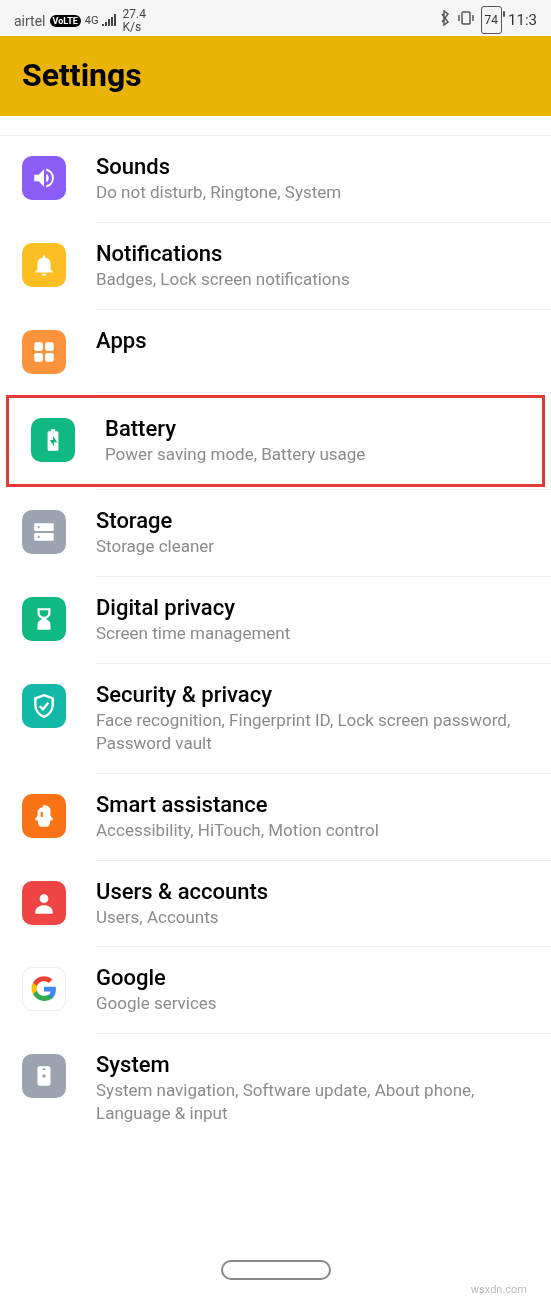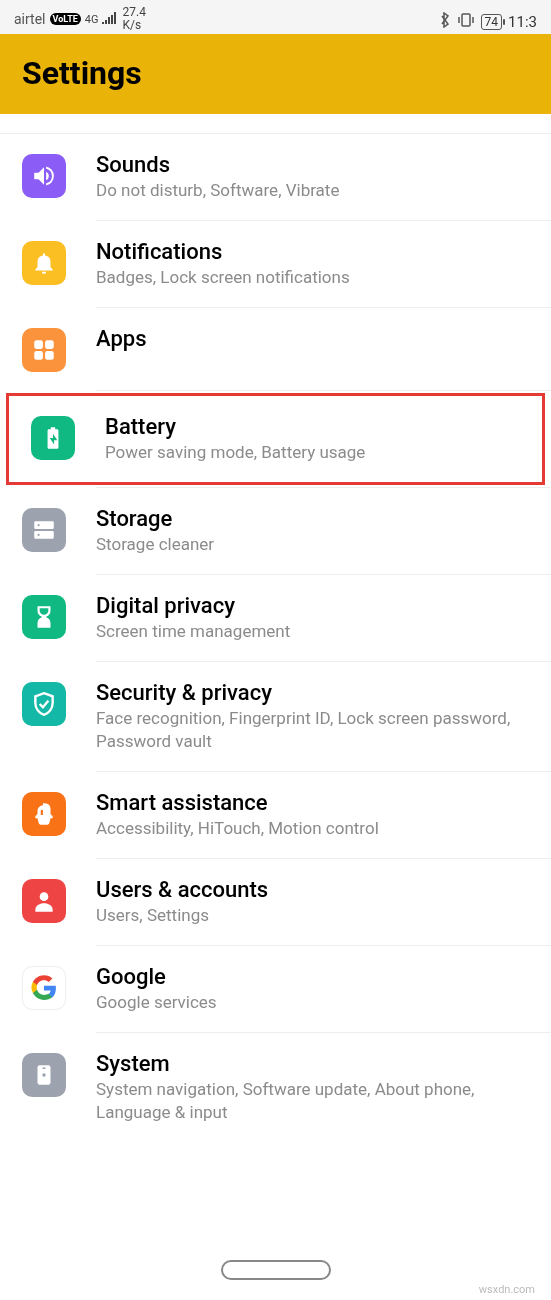--- a/index.html
+++ b/index.html
@@ -19,21 +19,21 @@
       font-size: 15px;
       color: #333;
       background: #f5f5f5;
     }
     .status-left { display: flex; align-items: center; gap: 4px; }
     .status-right { display: flex; align-items: center; gap: 6px; }
     .carrier { font-size: 14px; color: #555; }
     .volte { background: #000; color: #fff; font-size: 9px; padding: 1px 3px; border-radius: 6px; font-weight: bold; }
     .signal-txt { font-size: 11px; line-height: 1; color: #444;}
     .speed { font-size: 12px; line-height: 1.1; color: #444; }
-    .battery-box { display: inline-flex; align-items: center; border: 1.5px solid #555; border-radius: 3px; padding: 0 3px; font-size: 12px; position: relative; height: 16px;}
+    .battery-box { display: inline-flex; align-items: center; border: 1.5px solid #555; border-radius: 3px; padding: 0 3px; font-size: 12px; position: relative; height: 28px;}
     .battery-box::after { content:''; position:absolute; right:-4px; top:4px; width:2px; height:6px; background:#555; border-radius:1px;}
     .header {
       padding: 20px 22px 22px 22px;
       background: #eab308;
     }
     .header-title {
       font-size: 32px;
       font-weight: 700;
       color: #000;
     }
@@ -105,21 +105,21 @@
       transform: translateX(-50%);
       width: 110px;
       height: 20px;
       border: 2px solid #888;
       border-radius: 12px;
       background: #fff;
     }
     .watermark {
       position: absolute;
       bottom: 4px;
-      right: 16px;
+      right: 24px;
       font-size: 11px;
       color: #bbb;
     }
   </style>
 </head>
 <body>
 
 <div class="status-bar">
   <div class="status-left">
     <span class="carrier">airtel</span>
@@ -163,21 +163,21 @@
   <div class="cutoff-row"></div>
 
   <div class="settings-item">
     <div class="icon-wrap bg-purple">
       <svg viewBox="0 0 24 24" fill="#fff">
           <path d="M3 9v6h4l5 5V4L7 9H3zm13.5 3a4.5 4.5 0 0 0-2.5-4v8a4.5 4.5 0 0 0 2.5-4zM14 3.2v2a7 7 0 0 1 0 13.6v2a9 9 0 0 0 0-17.6z"></path>
         </svg>
     </div>
     <div class="item-text">
       <div class="item-title">Sounds</div>
-      <div class="item-subtitle">Do not disturb, Software, Vibrate</div>
+      <div class="item-subtitle">Do not disturb, Ringtone, System</div>
     </div>
   </div>
   <div class="item-divider"></div>
 
   <div class="settings-item">
     <div class="icon-wrap bg-yellow">
       <svg viewBox="0 0 24 24" fill="#fff">
           <path d="M12 22a2 2 0 0 0 2-2h-4a2 2 0 0 0 2 2zm6-6V11a6 6 0 0 0-5-5.9V4a1 1 0 1 0-2 0v1.1A6 6 0 0 0 6 11v5l-2 2v1h16v-1l-2-2z"></path>
         </svg>
     </div>
@@ -274,21 +274,21 @@
 
   <div class="settings-item">
     <div class="icon-wrap bg-red">
       <svg viewBox="0 0 24 24" fill="#fff">
           <circle cx="12" cy="8" r="4"></circle>
           <path d="M4 20c0-4 4-6 8-6s8 2 8 6v2H4v-2z"></path>
         </svg>
     </div>
     <div class="item-text">
       <div class="item-title">Users &amp; accounts</div>
-      <div class="item-subtitle">Users, Settings</div>
+      <div class="item-subtitle">Users, Accounts</div>
     </div>
   </div>
   <div class="item-divider"></div>
 
   <div class="settings-item">
     <div class="icon-wrap bg-google">
       <svg viewBox="0 0 24 24">
           <path fill="#4285F4" d="M23 12.2c0-.8-.1-1.5-.2-2.2H12v4.3h6.2a5.3 5.3 0 0 1-2.3 3.5v2.9h3.7c2.2-2 3.4-5 3.4-8.5z"></path>
           <path fill="#34A853" d="M12 23c3.1 0 5.7-1 7.6-2.8l-3.7-2.9c-1 .7-2.4 1.1-3.9 1.1-3 0-5.5-2-6.4-4.7H1.8v3C3.7 20.4 7.5 23 12 23z"></path>
           <path fill="#FBBC05" d="M5.6 13.7a7 7 0 0 1 0-4.4v-3H1.8a11 11 0 0 0 0 10.4l3.8-3z"></path>

